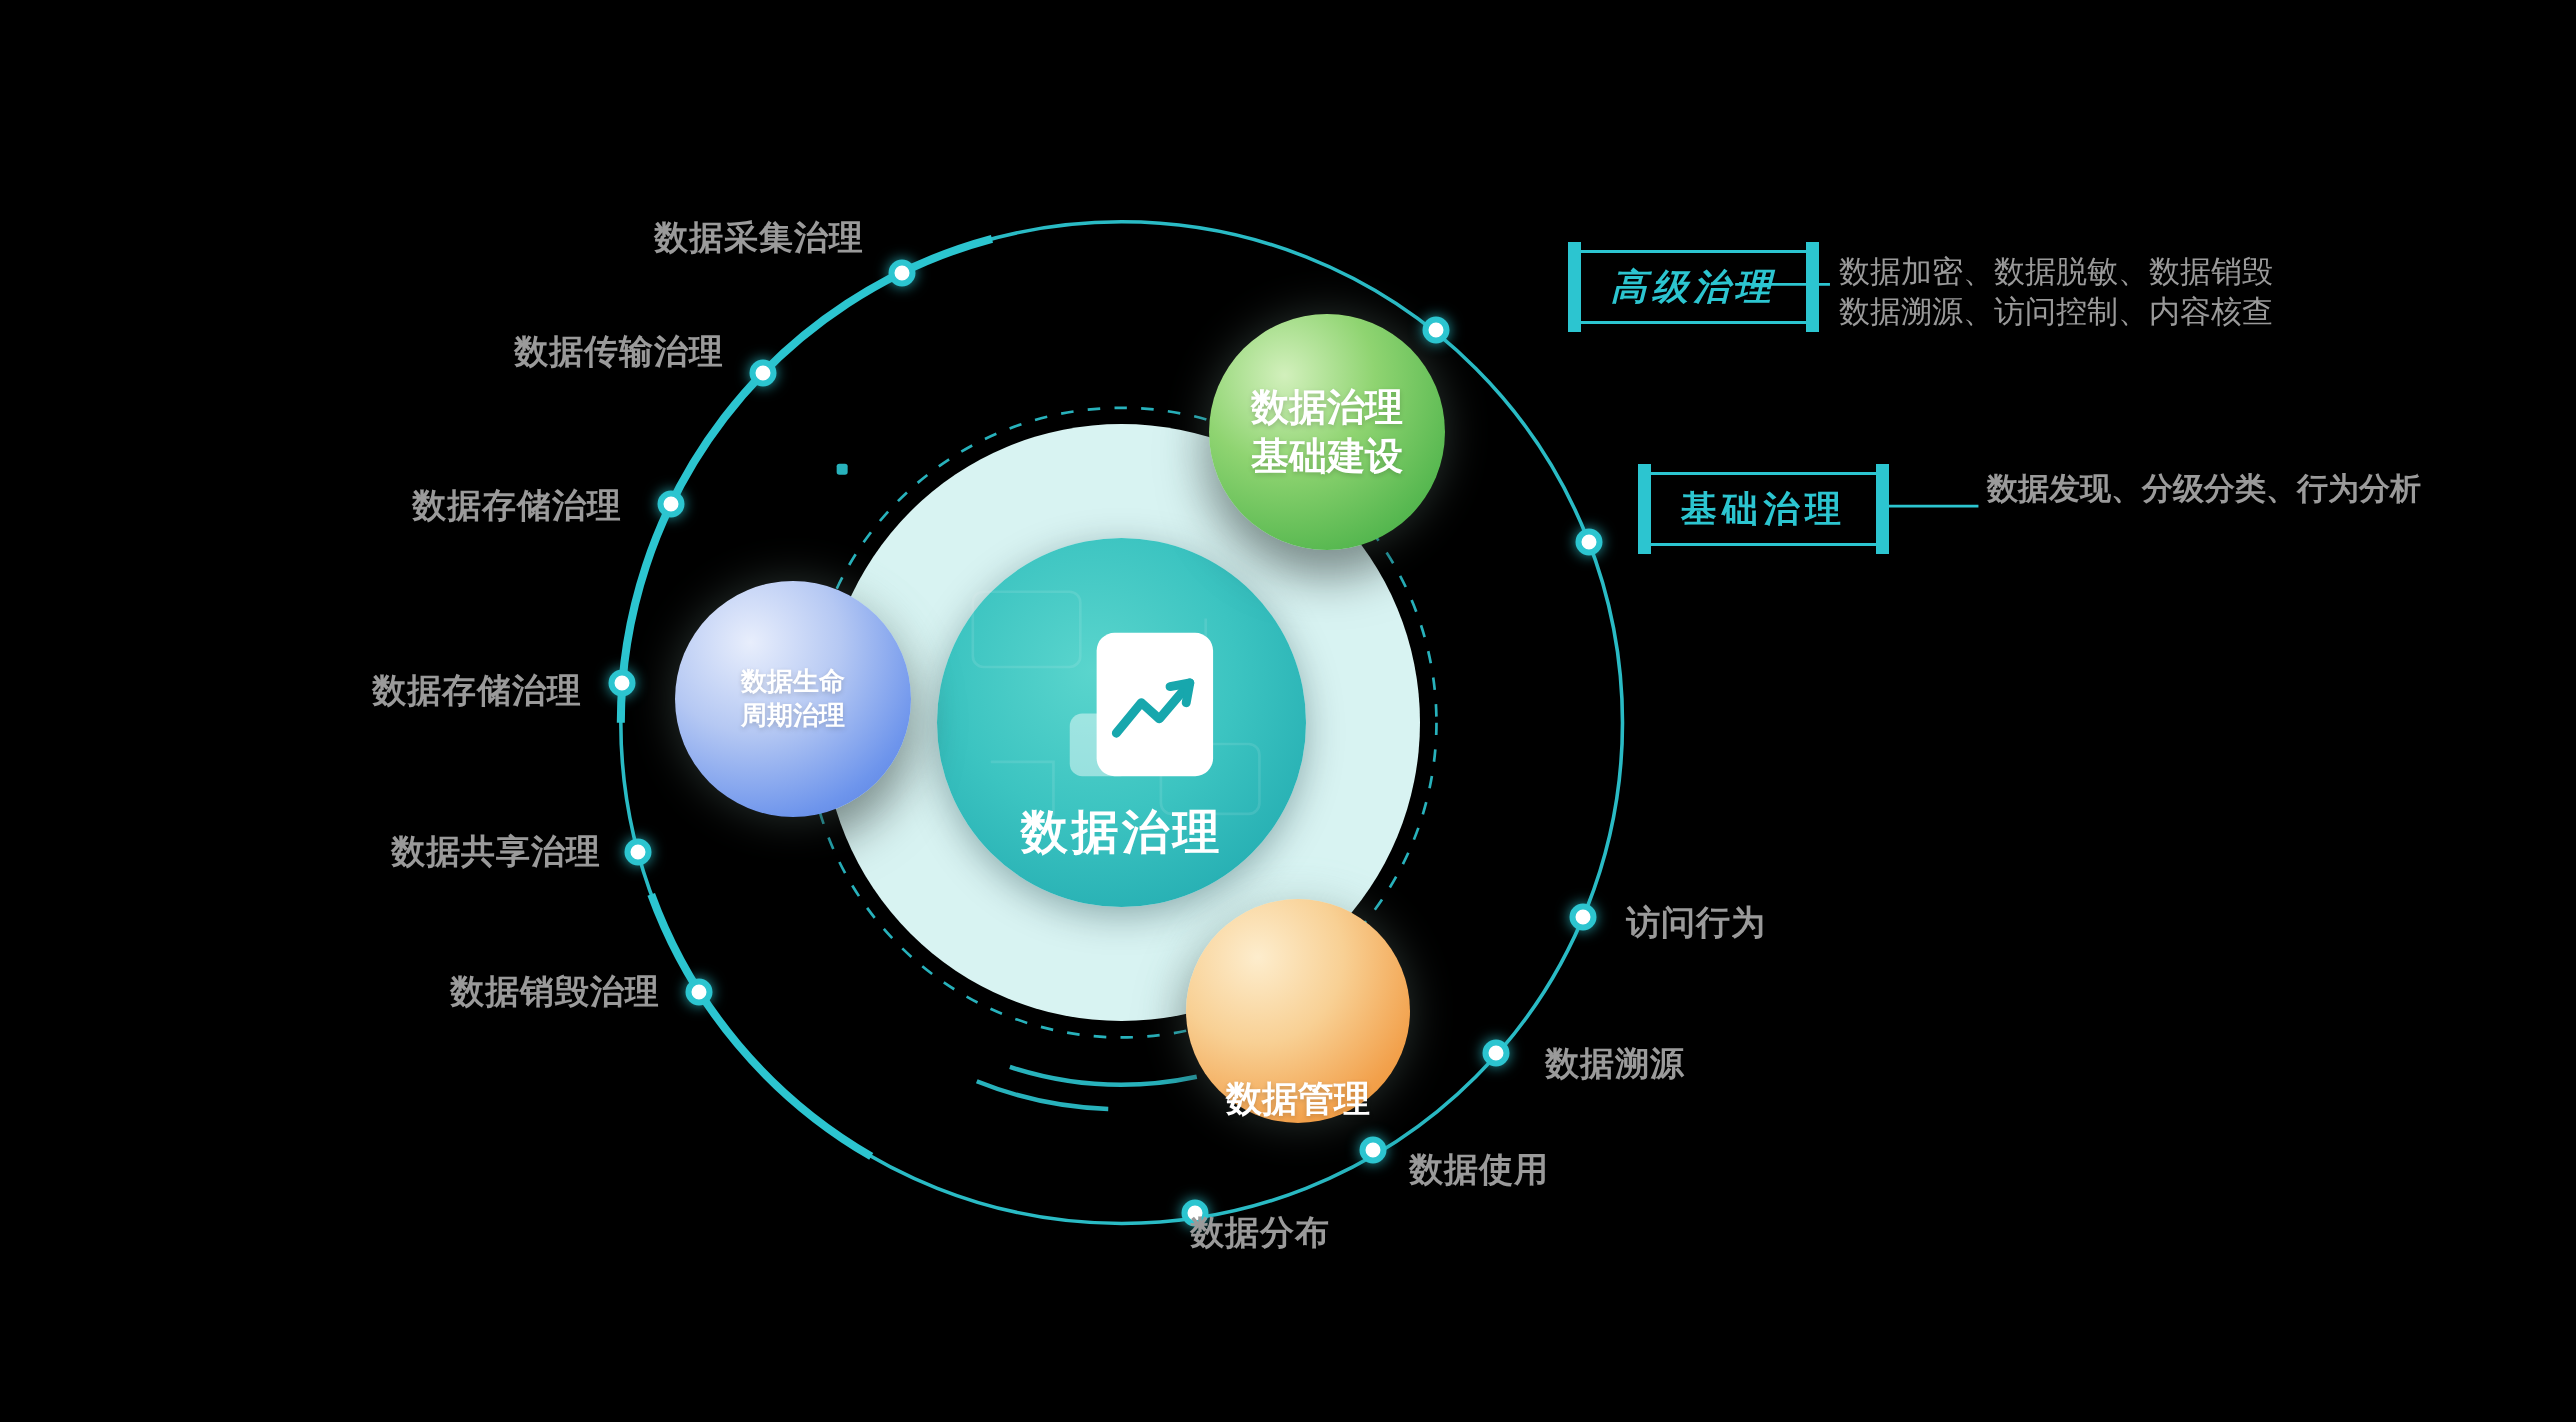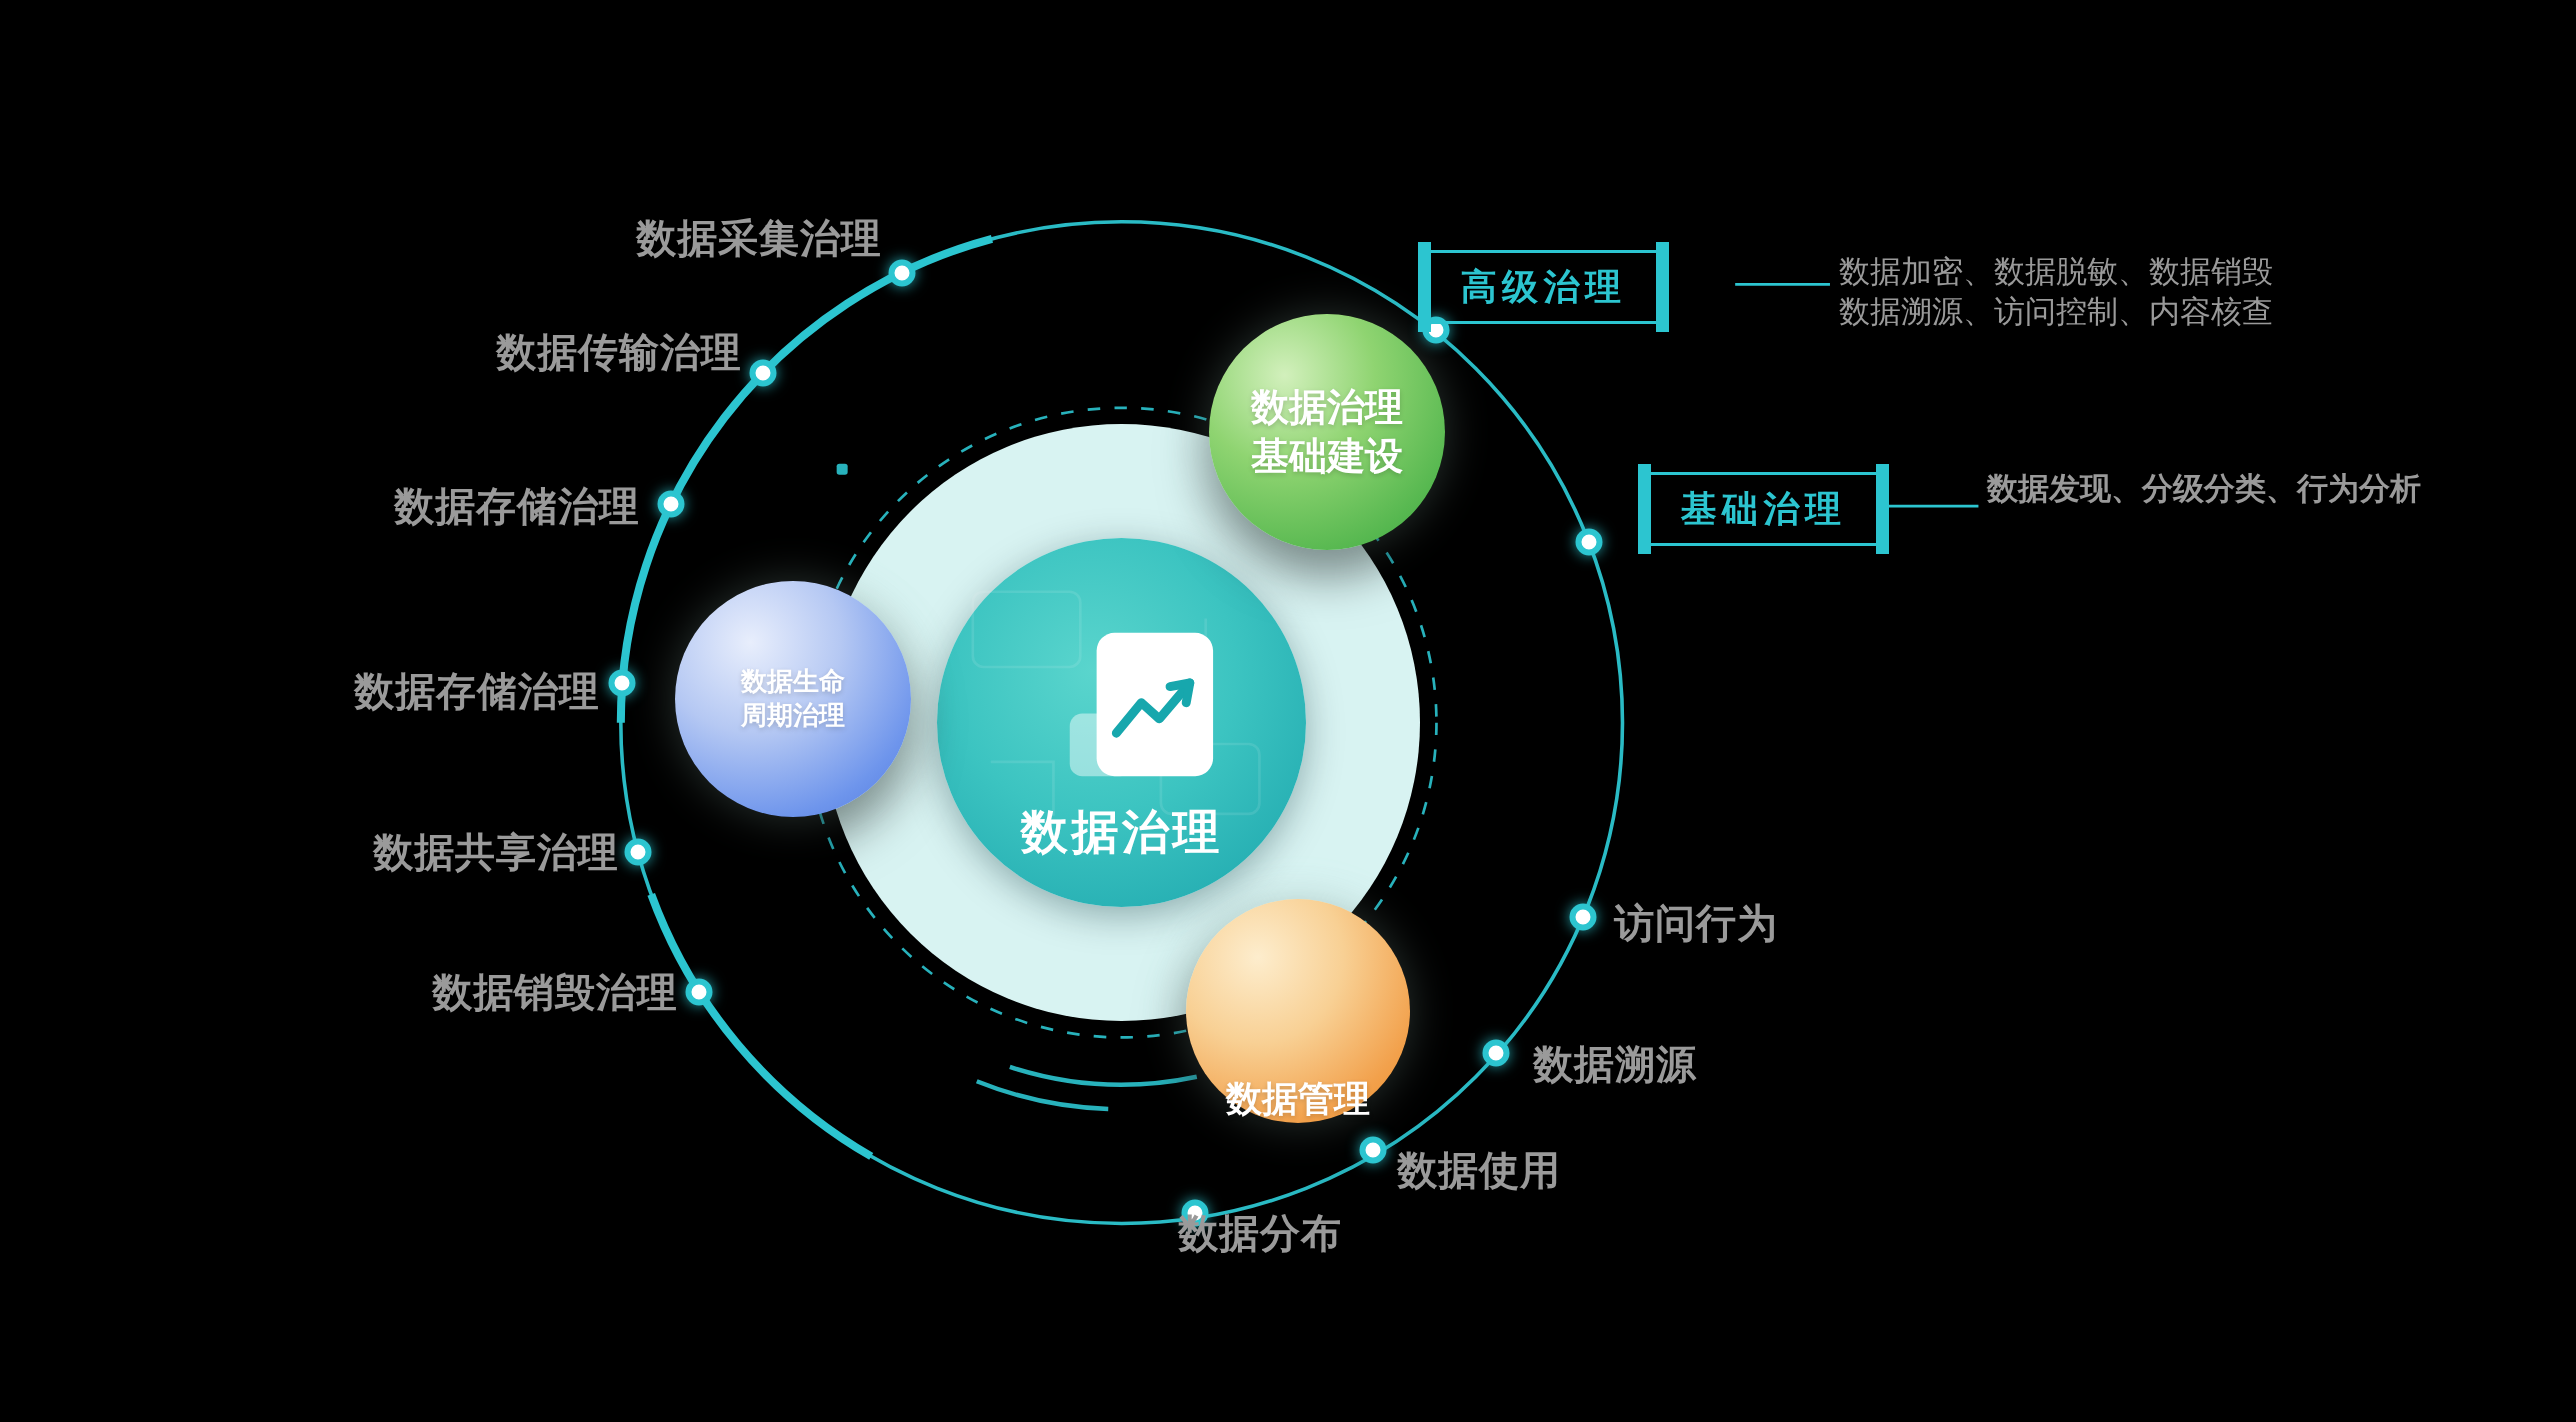--- a/index.html
+++ b/index.html
@@ -56,37 +56,37 @@
     border:6.3px solid #2cc5d0;box-sizing:border-box;transform:translate(-50%,-50%);
     box-shadow:0 0 14.3px rgba(44,197,208,.8);z-index:7;
   }
   .deco-dot{
     width:10.7px;height:10.7px;border-radius:2.7px;background:#2cc5d0;
     transform:translate(-50%,-50%);z-index:7;opacity:.9;
   }
 
   
   .gray-label{
-    color:#9a9a9a;font-size:40px;font-weight:600;white-space:nowrap;
+    color:#9a9a9a;font-size:34px;font-weight:600;white-space:nowrap;
     transform:translate(-50%,-50%);z-index:8;letter-spacing:0.9px;font-family:Liberation Serif, serif;
   }
 
   
   .callout-box{
     display:flex;align-items:center;justify-content:center;
     border-top:3.6px solid #2cc5d0;border-bottom:3.6px solid #2cc5d0;
     width:247px;height:68px;z-index:8;
   }
   .callout-box::before,.callout-box::after{
     content:"";position:absolute;top:-10.7px;bottom:-10.7px;width:12.5px;background:#2cc5d0;
   }
   .callout-box::before{left:-1.8px;}
   .callout-box::after{right:-1.8px;}
   .callout-title{color:#2cc5d0;font-size:36px;font-weight:700;letter-spacing:5.4px;white-space:nowrap;}
-  .callout-advanced{left:1420px;top:250px;}
+  .callout-advanced{left:1570px;top:250px;font-style:italic;}
   .callout-basic{left:1640px;top:472px;}
 
   .desc{color:#9a9a9a;font-size:31px;line-height:40px;font-weight:500;white-space:nowrap;z-index:8;}
   .desc-advanced{left:1839px;top:252px;}
   .desc-basic{left:1987px;top:469px;font-weight:bold;}
 </style>
 </head>
 <body>
 
 <div class="canvas">

